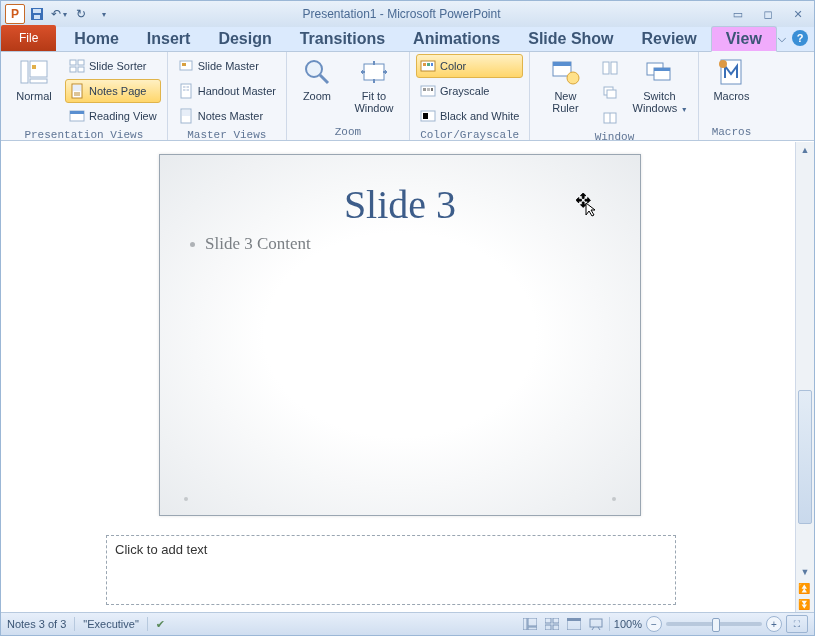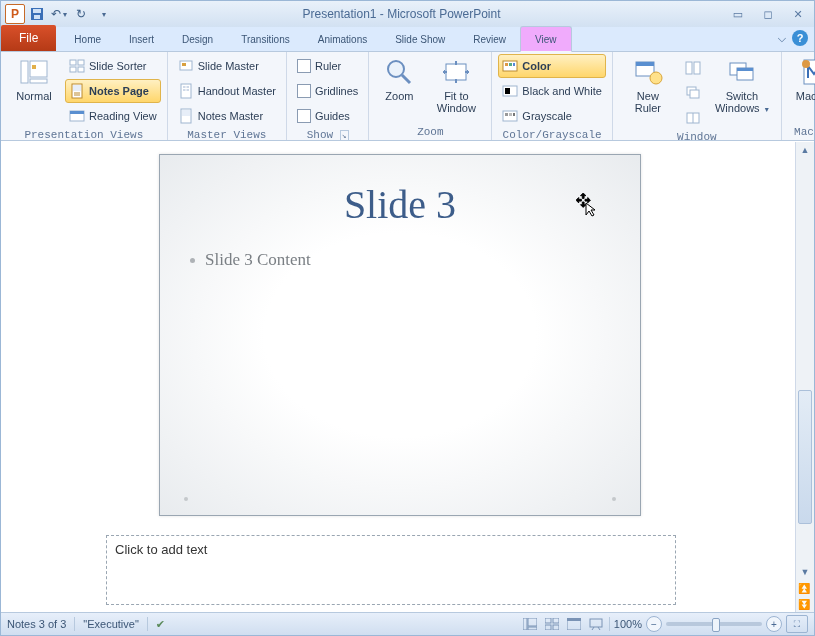--- a/index.html
+++ b/index.html
@@ -6,49 +6,49 @@
 .window{width:815px;height:636px;border:1px solid #9bb7d6;background:#dbe6f4;display:flex;flex-direction:column;position:relative;box-sizing:border-box;}
 .titlebar{height:26px;background:linear-gradient(#e9f1fa,#d2e1f2);display:flex;align-items:center;padding:0 4px;position:relative;}
 .qat{display:flex;align-items:center;gap:2px;}
 .qat .logo{width:18px;height:18px;background:#fff;border:1px solid #c76a28;display:flex;align-items:center;justify-content:center;color:#cf5b1b;font-weight:bold;font-size:12px;border-radius:2px;}
 .qat .qbtn{width:20px;height:20px;display:flex;align-items:center;justify-content:center;color:#3b5c84;font-size:12px;border-radius:2px;}
 .titletext{position:absolute;left:0;right:12px;text-align:center;color:#4a6a93;font-size:12px;pointer-events:none;}
 .winctrls{margin-left:auto;display:flex;gap:6px;}
 .winctrls .wc{width:24px;height:16px;display:flex;align-items:center;justify-content:center;color:#5a7aa2;font-size:11px;}
 .tabs{height:24px;background:#dbeafd;display:flex;align-items:flex-end;padding-left:0;position:relative;border-bottom:1px solid #b7c9de;text-align:right;}
 .filetab{background:linear-gradient(#d9502a,#b53a16);color:#fff;padding:4px 18px 4px 18px;font-size:12px;border-top-left-radius:2px;border-top-right-radius:2px;margin-right:4px;height:18px;display:flex;align-items:center;}
-.tab{padding:3px 14px;color:#3c5676;font-size:10px;height:18px;display:flex;align-items:center;cursor:default;}
+.tab{padding:3px 14px;color:#3c5676;font-size:16px;height:18px;display:flex;align-items:center;cursor:default;font-weight:bold;}
 .tab.active{background:#f0abfc;border:1px solid #b7c9de;border-bottom:1px solid #f3f7fc;margin-bottom:-1px;border-top-left-radius:3px;border-top-right-radius:3px;}
 .tabright{position:absolute;right:6px;top:3px;display:flex;gap:6px;align-items:center;}
 .helpbtn{width:16px;height:16px;border-radius:50%;background:#3a8fd6;color:#fff;display:flex;align-items:center;justify-content:center;font-size:11px;font-weight:bold;}
 .ribbon{background:#f3f6fb;border-bottom:1px solid #b7c9de;display:flex;height:88px;}
 .group{border-right:1px solid #cfd9e8;display:flex;flex-direction:column;padding:2px 6px 0 6px;}
 .group .gbody{flex:1;display:flex;align-items:flex-start;gap:4px;}
 .group .glabel{text-align:center;color:#5f7595;font-size:11px;padding:1px 0 2px;white-space:nowrap;font-family:Liberation Mono, monospace;}
 .bigbtn{display:flex;flex-direction:column;align-items:center;justify-content:center;padding:2px 4px;width:46px;text-align:center;border-radius:3px;gap:2px;}
 .bigbtn .ico{width:32px;height:32px;display:flex;align-items:center;justify-content:center;}
 .bigbtn .lbl{font-size:11px;color:#2c3e56;line-height:12px;}
 .smallstack{display:flex;flex-direction:column;gap:1px;}
 .smallbtn{display:flex;align-items:center;gap:4px;padding:2px 4px;border-radius:3px;white-space:nowrap;font-size:11px;color:#2c3e56;height:20px;text-align:center;}
 .smallbtn .sico{width:16px;height:16px;display:flex;align-items:center;justify-content:center;}
-.smallbtn.selected{background:linear-gradient(#fff0c2,#ffd66b);border:1px solid #e0b44b;padding:1px 3px;font-weight:bold;}
+.smallbtn.selected{background:linear-gradient(#fff0c2,#ffd66b);border:1px solid #e0b44b;padding:1px 3px;}
 .chk{width:12px;height:12px;border:1px solid #8a9bb2;background:#fff;}
 .svg16{width:16px;height:16px;}
 .svg32{width:32px;height:32px;}
 .workspace{flex:1;background:#fff;display:flex;overflow:hidden;position:relative;border-top:1px solid #fff;}
 .canvas{flex:1;position:relative;overflow:hidden;background:#fff;}
 .vscroll{width:18px;background:#eef2f6;border-left:1px solid #cfd9e8;position:relative;}
 .vscroll .up,.vscroll .dn{height:16px;display:flex;align-items:center;justify-content:center;color:#5a7aa2;font-size:9px;}
 .vscroll .dn{position:absolute;bottom:32px;width:100%;}
 .vscroll .pgup{position:absolute;bottom:16px;width:100%;height:16px;display:flex;align-items:center;justify-content:center;color:#5a7aa2;font-size:10px;}
 .vscroll .pgdn{position:absolute;bottom:0;width:100%;height:16px;display:flex;align-items:center;justify-content:center;color:#5a7aa2;font-size:10px;}
 .vscroll .thumb{position:absolute;left:2px;right:2px;top:248px;height:132px;background:linear-gradient(#e3ecf6,#c9d9ec);border:1px solid #abc0da;border-radius:2px;}
 .slide{position:absolute;left:158px;top:12px;width:480px;height:360px;border:1px solid #9aa6b2;background:radial-gradient(ellipse at center,#ffffff 40%,#e8ebee 100%);box-shadow:0 0 3px rgba(0,0,0,.12);}
 .slidetitle{position:absolute;top:26px;left:0;right:0;text-align:center;font-family:Georgia,'Times New Roman',serif;font-size:40px;color:#3d5d8a;}
-.slidept{position:absolute;top:95px;left:30px;color:#7a7f84;font-size:17px;display:flex;align-items:center;gap:10px;font-family:Georgia,'Times New Roman',serif;}
+.slidept{position:absolute;top:79px;left:30px;color:#7a7f84;font-size:17px;display:flex;align-items:center;gap:10px;font-family:Georgia,'Times New Roman',serif;}
 .slidept .bul{width:5px;height:5px;border-radius:50%;background:#aeb2b6;}
 .cursor{position:absolute;left:416px;top:38px;pointer-events:none;}
 .notesbox{position:absolute;left:106px;top:394px;width:552px;height:56px;outline:1px dashed #9aa6b2;padding:6px 8px;color:#333;font-size:13px;background:#fff;}
 .dotsL,.dotsR{position:absolute;width:4px;height:4px;border-radius:50%;background:#c5c8cb;bottom:14px;}
 .dotsL{left:24px;} .dotsR{right:24px;}
 .statusbar{height:22px;background:linear-gradient(#e7effa,#d0def0);border-top:1px solid #b7c9de;display:flex;align-items:center;font-size:11px;color:#3c5676;padding:0 6px;gap:8px;}
 .statusbar .sep{width:1px;height:14px;background:#b7c9de;}
 .status-right{margin-left:auto;display:flex;align-items:center;gap:4px;}
 .viewbtn{width:18px;height:16px;display:flex;align-items:center;justify-content:center;color:#5a7aa2;}
 .zoomslider{width:96px;height:4px;background:#b8c8dc;position:relative;border-radius:2px;}
@@ -185,39 +185,20 @@
                   <rect x="4" y="2" width="8" height="6" fill="#e7eef8"></rect>
                 </svg>
               </span>
               <span>Notes Master</span>
             </div>
         </div>
       </div>
       <div class="glabel">Master Views</div>
     </div>
 
-    <div class="group">
-      <div class="gbody">
-        <div class="smallstack">
-          <div class="smallbtn">
-              <span class="chk"></span>
-              <span>Ruler</span>
-            </div>
-          <div class="smallbtn">
-              <span class="chk"></span>
-              <span>Gridlines</span>
-            </div>
-          <div class="smallbtn">
-              <span class="chk"></span>
-              <span>Guides</span>
-            </div>
-        </div>
-      </div>
-      <div class="glabel"><span>Show</span> <span style="border:1px solid #b7c9de;font-size:8px;padding:0 1px;">↘</span></div>
-    </div>
 
     <div class="group">
       <div class="gbody">
         <div class="bigbtn" style="width:40px">
           <div class="ico">
               <svg class="svg32" viewBox="0 0 32 32">
                 <circle cx="13" cy="13" r="8" fill="#eaf2fb" stroke="#6b8fc0" stroke-width="2"></circle>
                 <line x1="19" y1="19" x2="27" y2="27" stroke="#6b8fc0" stroke-width="3"></line>
               </svg>
             </div>
@@ -248,35 +229,35 @@
                   <rect x="7" y="5" width="3" height="3" fill="#5a8"></rect>
                   <rect x="11" y="5" width="2" height="3" fill="#58d"></rect>
                 </svg>
               </span>
               <span>Color</span>
             </div>
           <div class="smallbtn">
               <span class="sico">
                 <svg class="svg16" viewBox="0 0 16 16">
                   <rect x="1" y="3" width="14" height="10" fill="#fff" stroke="#9fb5d0"></rect>
-                  <rect x="3" y="5" width="5" height="6" fill="#000"></rect>
-                </svg>
-              </span>
-              <span>Black and White</span>
-            </div>
-          <div class="smallbtn">
-              <span class="sico">
-                <svg class="svg16" viewBox="0 0 16 16">
-                  <rect x="1" y="3" width="14" height="10" fill="#fff" stroke="#9fb5d0"></rect>
                   <rect x="3" y="5" width="3" height="3" fill="#999"></rect>
                   <rect x="7" y="5" width="3" height="3" fill="#bbb"></rect>
                   <rect x="11" y="5" width="2" height="3" fill="#777"></rect>
                 </svg>
               </span>
               <span>Grayscale</span>
+            </div>
+          <div class="smallbtn">
+              <span class="sico">
+                <svg class="svg16" viewBox="0 0 16 16">
+                  <rect x="1" y="3" width="14" height="10" fill="#fff" stroke="#9fb5d0"></rect>
+                  <rect x="3" y="5" width="5" height="6" fill="#000"></rect>
+                </svg>
+              </span>
+              <span>Black and White</span>
             </div>
         </div>
       </div>
       <div class="glabel">Color/Grayscale</div>
     </div>
 
     <div class="group">
       <div class="gbody">
         <div class="bigbtn" style="width:50px">
           <div class="ico">

